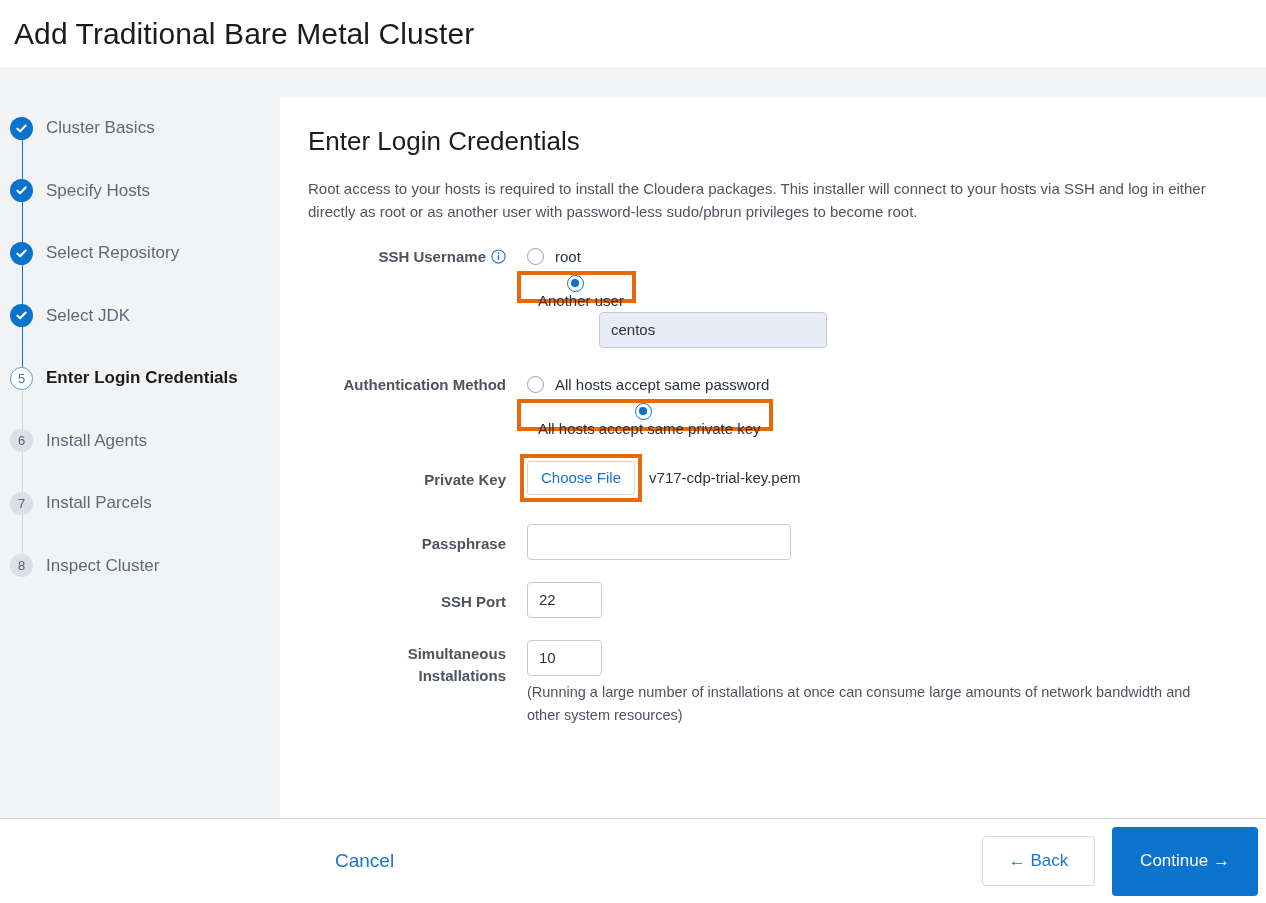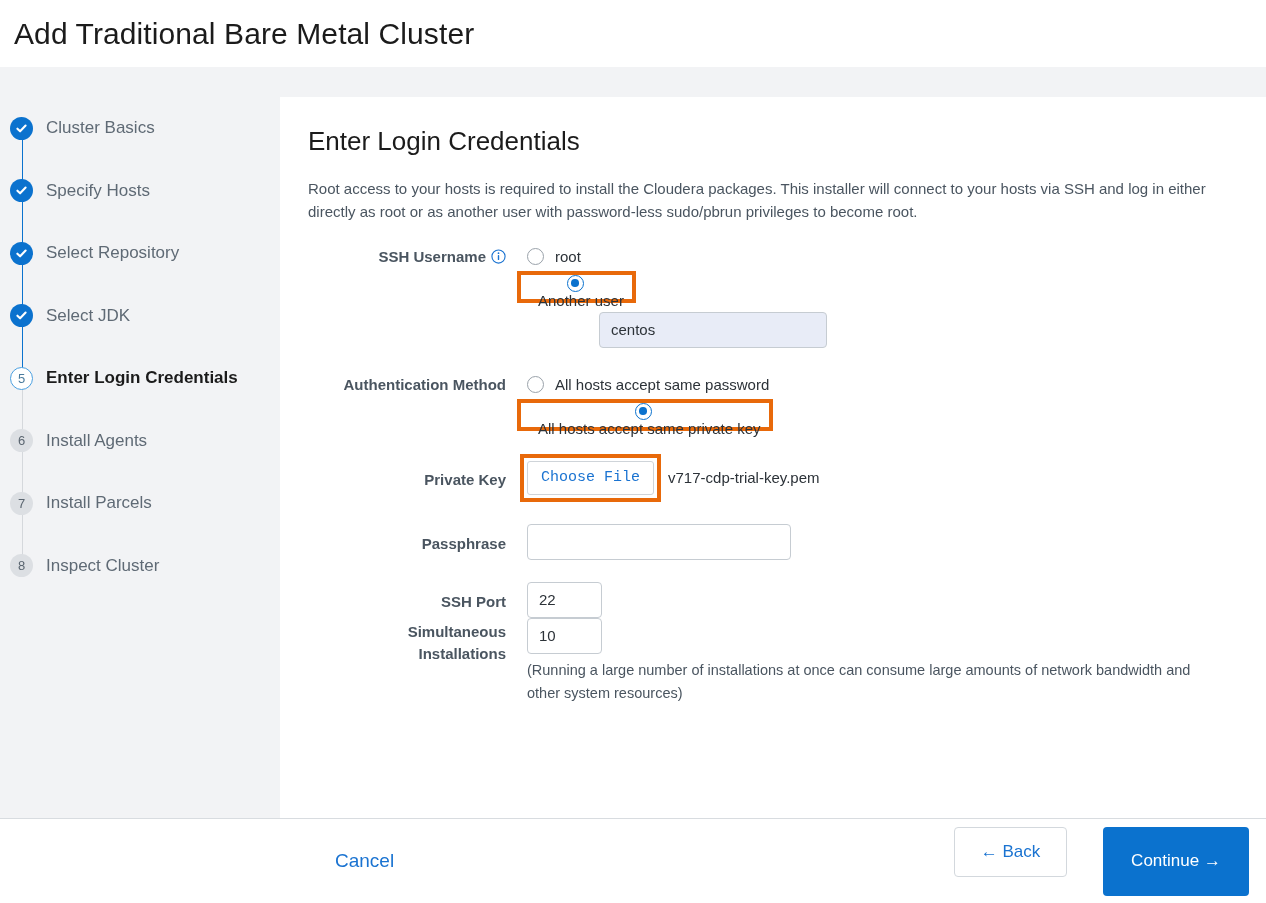--- a/index.html
+++ b/index.html
@@ -222,21 +222,21 @@
     padding: 3px;
     margin-left: -7px;
     display: inline-block;
   }
   .choose-file-btn {
     border: 1px solid #cfd4d9;
     border-radius: 3px;
     background: #ffffff;
     color: #1a73d1;
     font-size: 15px;
-    font-family: Liberation Mono, monospace;
+    font-family: Liberation Sans, sans-serif;
     height: 34px;
     padding: 0 13px;
     cursor: pointer;
   }
   .file-name {
     margin-left: 7px;
     font-size: 15px;
     color: #2c3238;
   }
 
@@ -260,23 +260,24 @@
   }
   .cancel-link {
     margin-left: 335px;
     color: #1a73d1;
     font-size: 19px;
     text-decoration: none;
     cursor: pointer;
   }
   .footer-right {
     margin-left: auto;
-    margin-right: 17px;
-    display: flex;
-    gap: 36px;
+    margin-right: 8px;
+    display: flex;
+    align-items: center;
+    gap: 17px;
   }
   .btn-back {
     border: 1px solid #d3d8dd;
     border-radius: 4px;
     background: #ffffff;
     color: #1a73d1;
     font-size: 17px;
     font-family: "Liberation Sans", sans-serif;
     width: 113px; height: 50px;
     cursor: pointer;
@@ -432,21 +433,21 @@
         </div>
       </div>
 
       <div class="form-row" style="margin-top:22px; align-items:center;">
         <div class="form-label">SSH Port</div>
         <div class="form-field">
           <input class="txt-input input-port" type="text" value="22" style="">
         </div>
       </div>
 
-      <div class="form-row" style="">
+      <div class="form-row" style="margin-top:22px;">
         <div class="form-label">
           <div>Simultaneous</div>
           <div>Installations</div>
         </div>
         <div class="form-field">
           <input class="txt-input input-simul" type="text" value="10" style="">
           <div class="helper-text">(Running a large number of installations at once can consume large amounts of network bandwidth and other system resources)</div>
         </div>
       </div>
 

